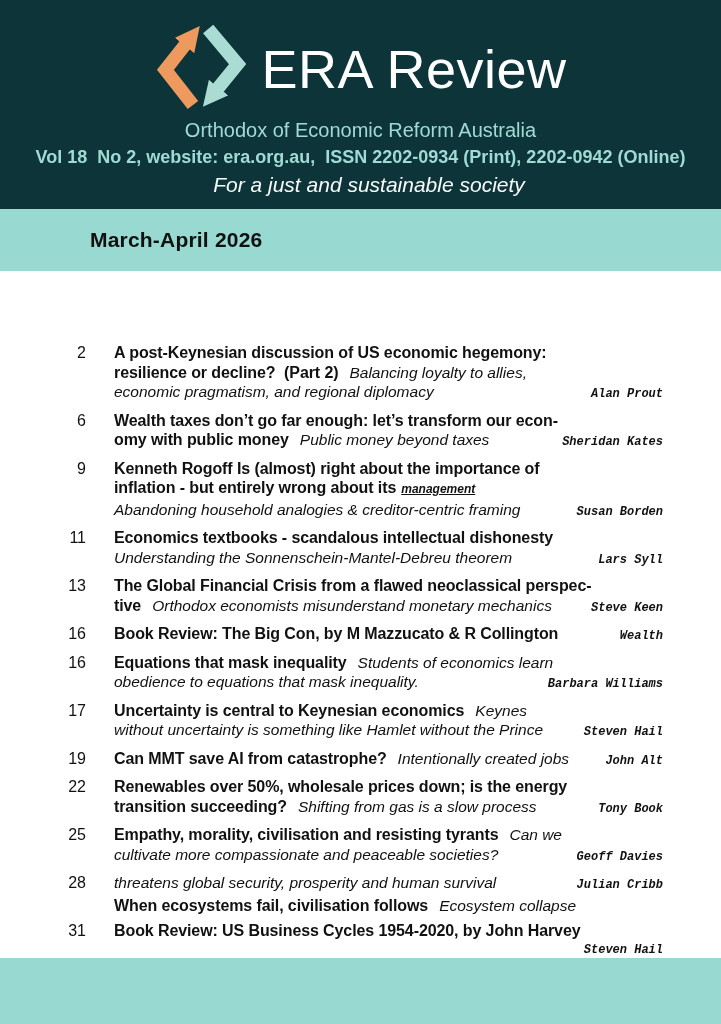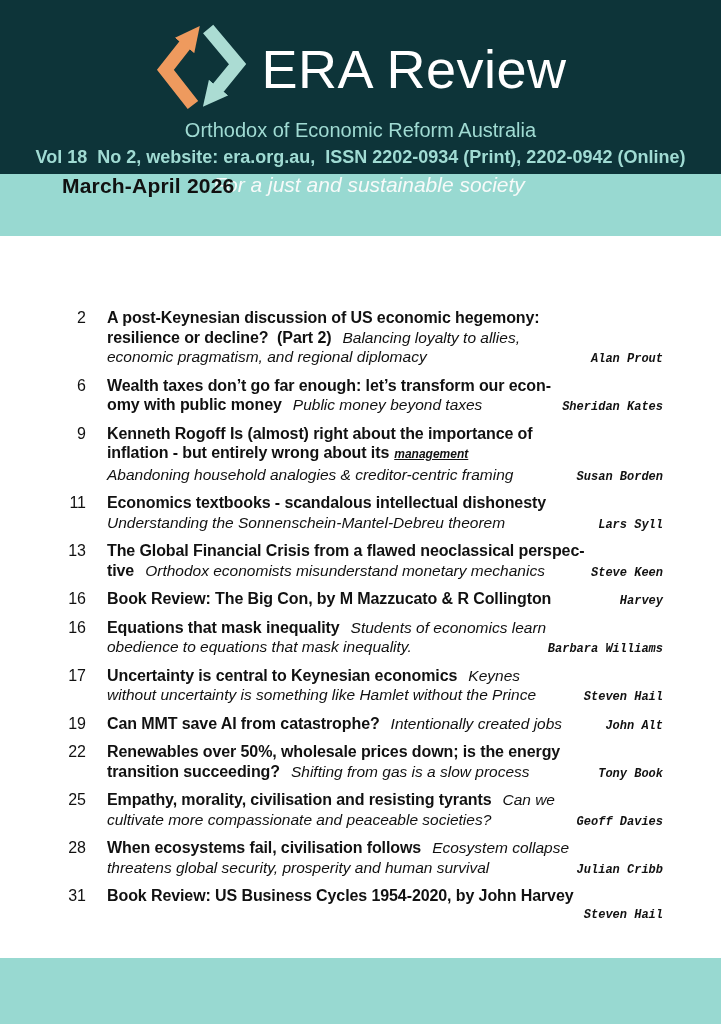--- a/index.html
+++ b/index.html
@@ -9,36 +9,36 @@
     --logo-mint:#abdcd3;
     --header-mint:#a0dbd3;
     --ink:#111111;
     --white:#f7faf9;
   }
   *{margin:0;padding:0;box-sizing:border-box;}
   body{background:#ffffff;font-family:"Liberation Sans","DejaVu Sans",sans-serif;}
   .page{position:relative;width:721px;height:1024px;background:#ffffff;overflow:hidden;margin:0 auto;}
 
   
-  .masthead{height:174px;background:var(--header-bg);text-align:center;}
+  .masthead{height:209px;background:var(--header-bg);text-align:center;}
   .masthead-row{display:flex;justify-content:center;align-items:center;gap:12px;padding-top:20px;height:118px;}
   .masthead-title{color:#ffffff;font-size:54px;font-weight:400;letter-spacing:0.5px;line-height:1;}
   .journal-line{color:var(--header-mint);font-size:20px;margin-top:1px;}
   .vol-line{color:var(--header-mint);font-size:18px;font-weight:700;margin-top:5px;}
   .tagline{color:var(--white);font-size:21px;font-style:italic;margin-top:5px;margin-left:17px;}
 
   
-  .issue-band{height:62px;background:var(--band-bg);display:flex;padding-left:62px;}
+  .issue-band{height:62px;background:var(--band-bg);display:flex;align-items:center;padding-left:90px;}
   .issue-date{font-size:21px;font-weight:700;color:var(--ink);letter-spacing:0.2px;}
 
   
   .toc{margin-top:72px;padding:0 58px 0 55px;color:var(--ink);}
   .toc-row{display:flex;margin-bottom:6px;}
   .toc-page{width:31px;text-align:right;font-size:16px;line-height:19.5px;flex:none;}
-  .toc-body{flex:1;margin-left:21px;min-width:0;}
+  .toc-body{flex:1;margin-left:28px;min-width:0;}
   .toc-line{display:flex;align-items:baseline;line-height:19.5px;white-space:nowrap;}
   .seg-t{font-weight:700;font-size:16px;letter-spacing:-0.1px;}
   .seg-ti{font-weight:700;font-style:italic;font-size:12px;text-decoration:underline;}
   .seg-s{font-style:italic;font-size:15.5px;}
   .seg-s:not(:first-child){margin-left:11px;}
   .seg-ti:not(:first-child){margin-left:5px;}
   .toc-author{font-weight:700;font-style:italic;font-size:12px;margin-left:auto;padding-left:10px;flex:none;font-family:Liberation Mono, monospace;}
 
   
   .bottom-band{position:absolute;left:0;right:0;bottom:0;height:66px;background:var(--band-bg);}
@@ -144,21 +144,21 @@
             <span class="seg seg-s">Orthodox economists misunderstand monetary mechanics</span>
             <span class="toc-author">Steve Keen</span>
           </div>
         </div>
       </div>
       <div class="toc-row">
         <div class="toc-page">16</div>
         <div class="toc-body">
           <div class="toc-line">
             <span class="seg seg-t">Book Review: The Big Con, by M Mazzucato &amp; R Collington</span>
-            <span class="toc-author">Harvey</span>
+            <span class="toc-author">Wealth</span>
           </div>
         </div>
       </div>
       <div class="toc-row">
         <div class="toc-page">16</div>
         <div class="toc-body">
           <div class="toc-line">
             <span class="seg seg-t">Equations that mask inequality</span>
             <span class="seg seg-s">Students of economics learn</span>
           </div>
@@ -214,27 +214,27 @@
           <div class="toc-line">
             <span class="seg seg-s">cultivate more compassionate and peaceable societies?</span>
             <span class="toc-author">Geoff Davies</span>
           </div>
         </div>
       </div>
       <div class="toc-row">
         <div class="toc-page">28</div>
         <div class="toc-body">
           <div class="toc-line">
+            <span class="seg seg-s">threatens global security, prosperity and human survival</span>
+            <span class="toc-author">Julian Cribb</span>
+          </div>
+          <div class="toc-line">
             <span class="seg seg-t">When ecosystems fail, civilisation follows</span>
             <span class="seg seg-s">Ecosystem collapse</span>
           </div>
-          <div class="toc-line">
-            <span class="seg seg-s">threatens global security, prosperity and human survival</span>
-            <span class="toc-author">Julian Cribb</span>
-          </div>
         </div>
       </div>
       <div class="toc-row">
         <div class="toc-page">31</div>
         <div class="toc-body">
           <div class="toc-line">
             <span class="seg seg-t">Book Review: US Business Cycles 1954-2020, by John Harvey</span>
           </div>
           <div class="toc-line">
             <span class="toc-author">Steven Hail</span>

